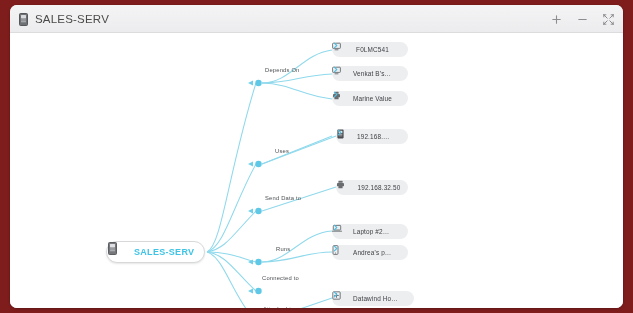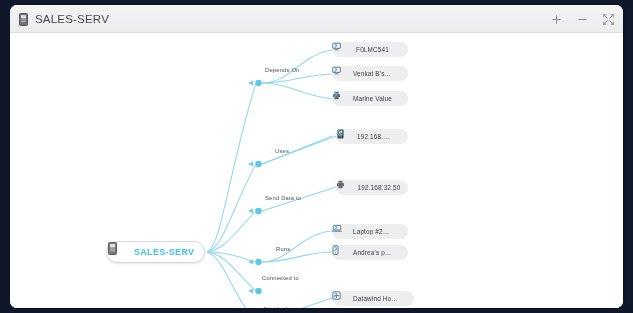--- a/index.html
+++ b/index.html
@@ -4,21 +4,21 @@
 <title>Relationship Graph</title>
 <style>
   html,body{margin:0;padding:0;background:#d8d9dc;}
   body{
     font-family:"Liberation Sans","DejaVu Sans",sans-serif;
     width:633px;height:313px;overflow:hidden;
     -webkit-font-smoothing:antialiased;
   }
   .screen{
     position:relative;width:633px;height:313px;
-    background:#0f172a;
+    background:#7f1d1d;
     box-sizing:border-box;
     display:flex;align-items:center;justify-content:center;
   }
   .card{
     position:absolute;left:10px;top:5px;
     width:613px;height:303px;
     background:#ffffff;
     border-radius:7px;
     box-shadow:0 1px 3px rgba(0,0,0,.22),0 0 0 .5px rgba(0,0,0,.06);
     overflow:hidden;

